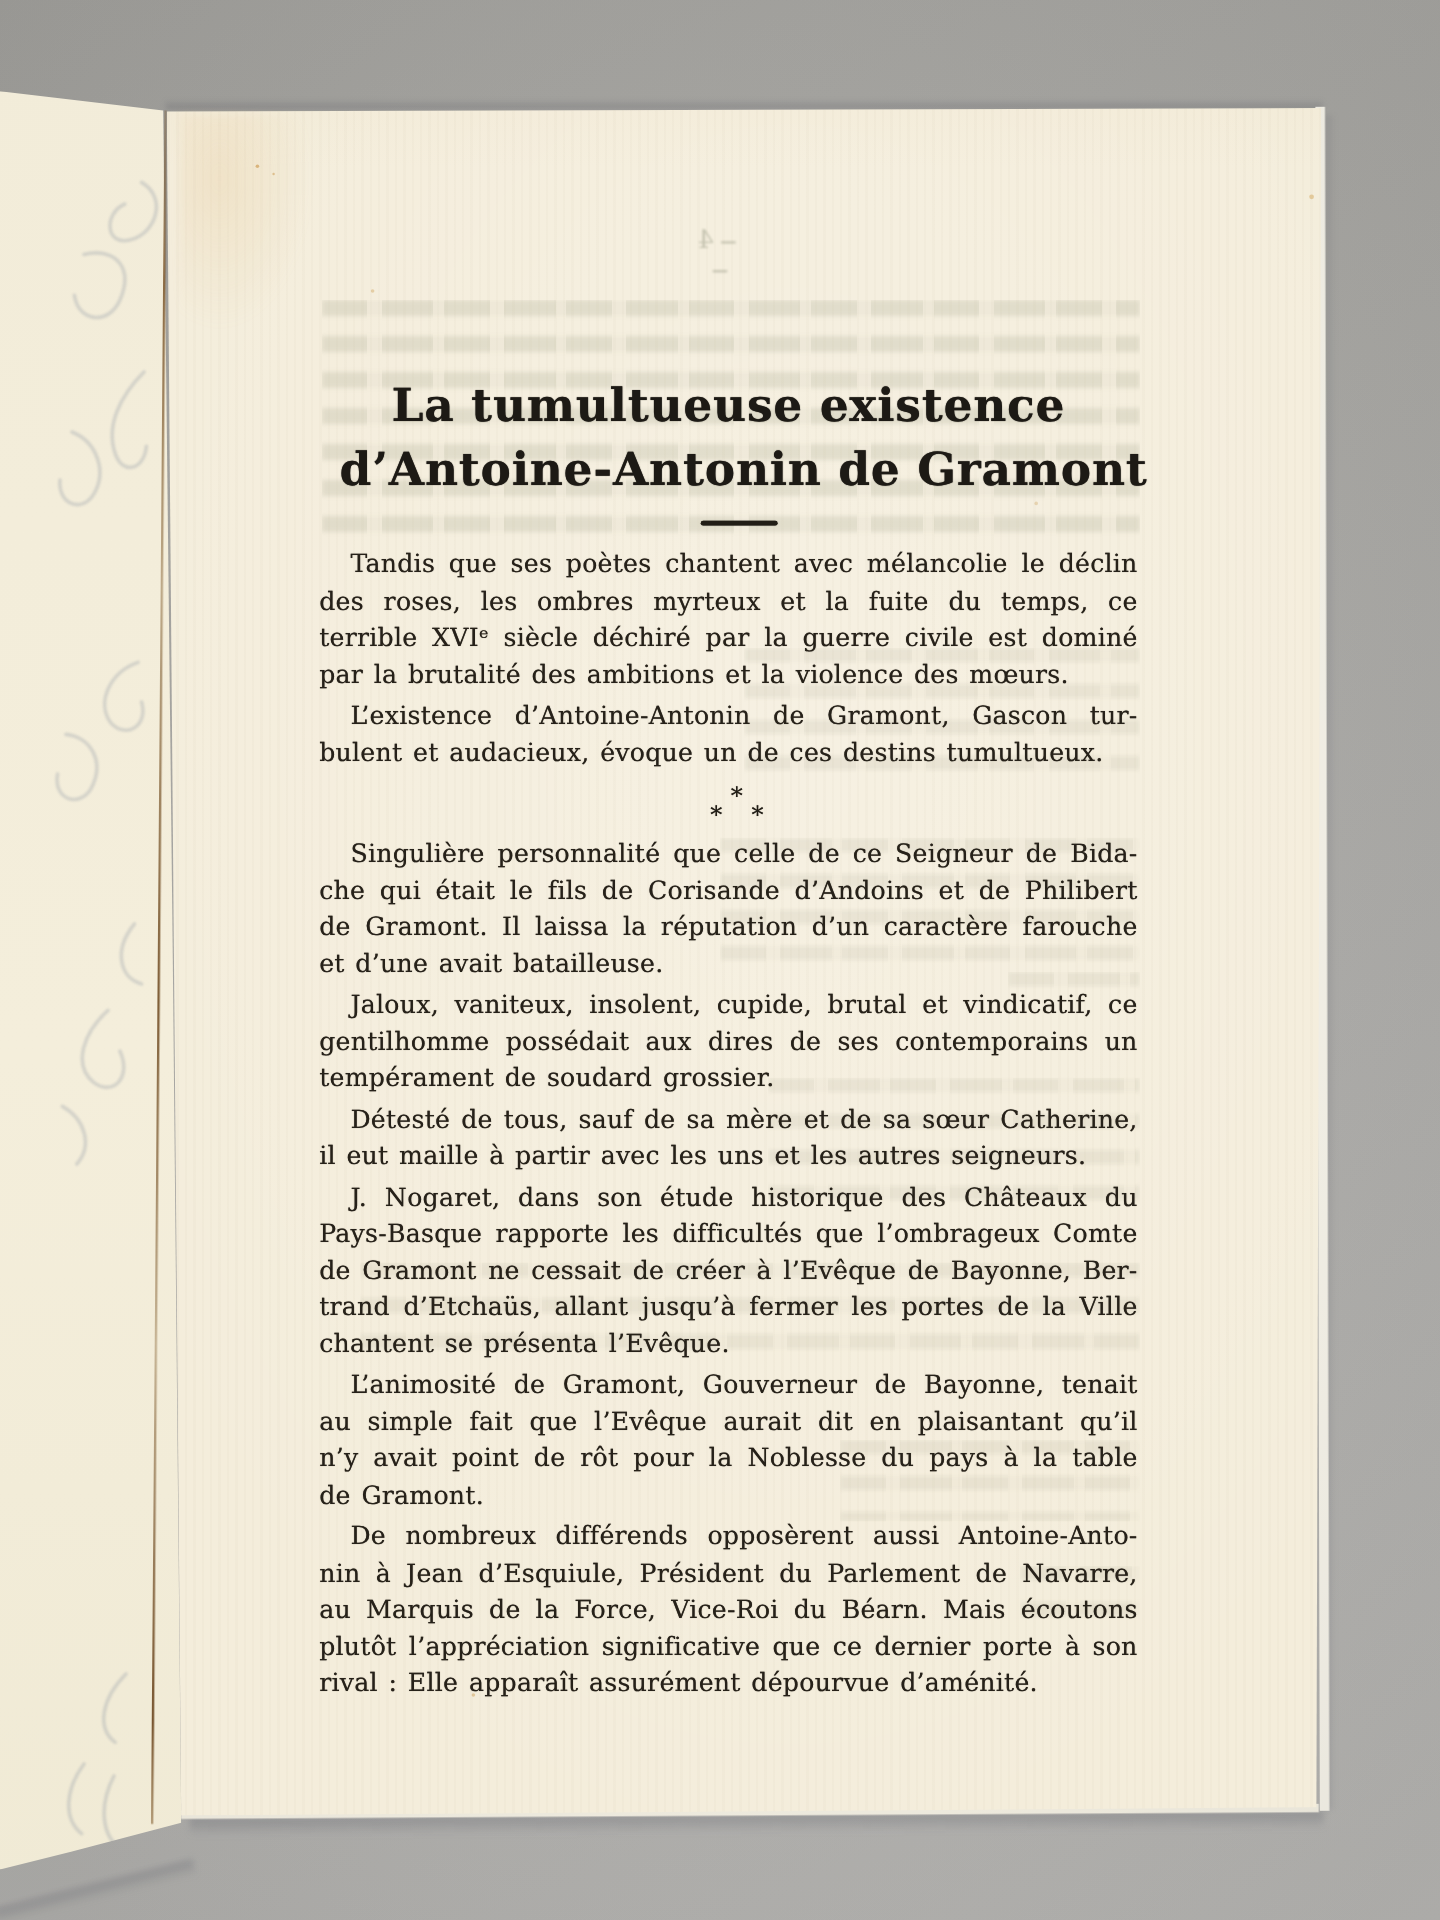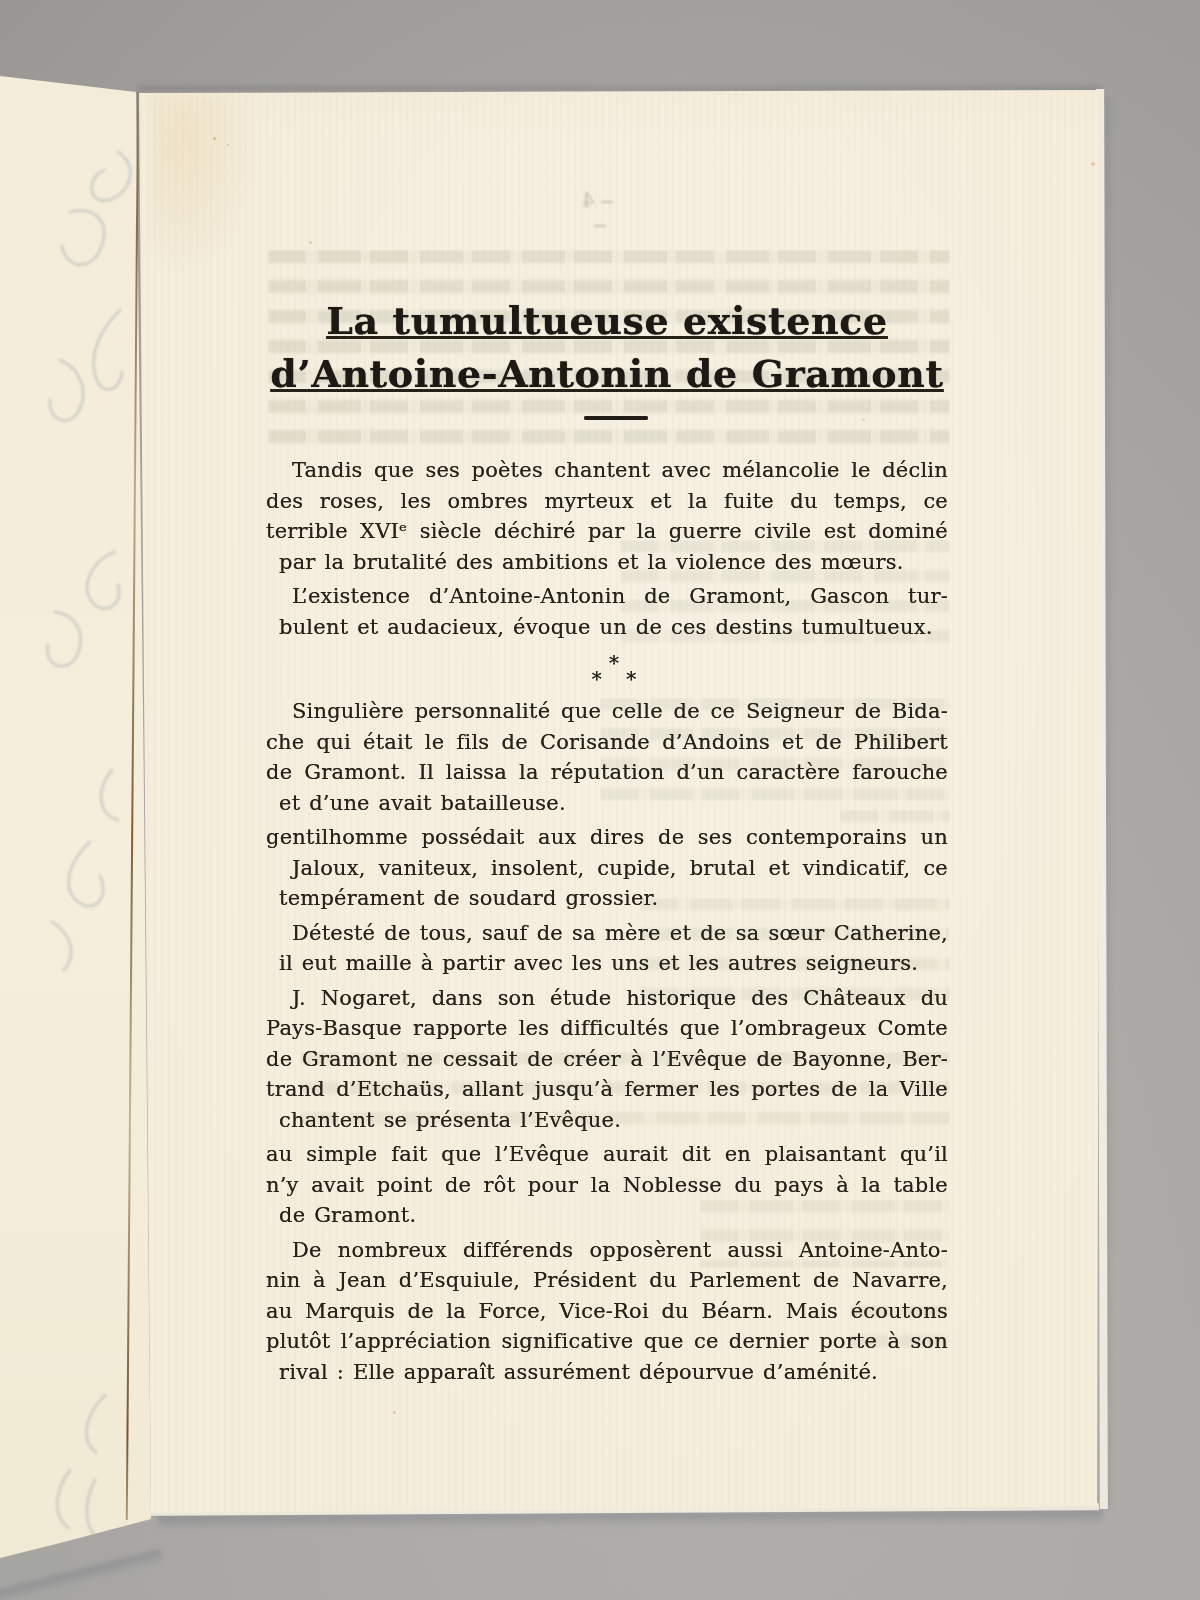--- a/index.html
+++ b/index.html
@@ -86,21 +86,21 @@
     white-space:nowrap;
   }
   .title-rule{width:64px; height:4px; background:#211d16; border-radius:2px;
     margin:16px auto 0; transform:translateX(9px); box-shadow:0 0 0.6px rgba(20,16,10,0.8);}
   .body{position:absolute; left:0; right:0; top:365px;
     font-size:21px; line-height:30.5px; letter-spacing:0.2px; word-spacing:2px;
     color:#262119; text-shadow:0 0 0.6px rgba(35,28,20,0.72);}
   .para + .para{margin-top:4px;}
   .line{text-align:justify; text-align-last:justify; text-justify:inter-word; white-space:normal;}
   .line.first{text-indent:26px;}
-  .line.last{text-align-last:left;margin-left:13px;}
+  .line.last{text-align-last:left;}
   .asterism{text-align:center; margin:13px 0 9px; transform:translateX(7px); color:#201c15;}
   .ast-row{line-height:16px; font-size:20px;}
   .ast-row2{letter-spacing:8px; padding-left:8px;}
 </style>
 </head>
 <body>
 
 <div class="scene">
 
   <div class="scratch"></div>
@@ -153,21 +153,21 @@
   <div class="fox" style="left:1091px; top:162px; width:4px; height:4px; background:rgba(205,150,62,0.4);"></div>
   <div class="fox" style="left:309px; top:241px; width:3px; height:3px; background:rgba(200,145,60,0.35);"></div>
   <div class="fox" style="left:862px; top:418px; width:3px; height:3px; background:rgba(200,150,70,0.30);"></div>
   <div class="fox" style="left:536px; top:842px; width:2px; height:2px; background:rgba(195,145,65,0.30);"></div>
   <div class="fox" style="left:393px; top:1411px; width:3px; height:3px; background:rgba(198,142,58,0.40);"></div>
 
   <div class="gutter"></div>
 
   <div class="content">
     <div class="title-block">
-      <h1 style="margin:0; font-size:inherit; font-weight:inherit;text-decoration:underline;">
+      <h1 style="margin:17px; font-size:inherit; font-weight:inherit;">
           <div class="title-line">La tumultueuse existence</div>
           <div class="title-line">d’Antoine-Antonin de Gramont</div>
         </h1>
       <div class="title-rule"></div>
     </div>
     <div class="body">
         <div class="para">
           <div class="line first">Tandis que ses poètes chantent avec mélancolie le déclin</div>
           <div class="line">des roses, les ombres myrteux et la fuite du temps, ce</div>
           <div class="line">terrible XVIᵉ siècle déchiré par la guerre civile est dominé</div>
@@ -181,36 +181,37 @@
           <div class="ast-row ast-row1">*</div>
           <div class="ast-row ast-row2">* *</div>
         </div>
         <div class="para">
           <div class="line first">Singulière personnalité que celle de ce Seigneur de Bida-</div>
           <div class="line">che qui était le fils de Corisande d’Andoins et de Philibert</div>
           <div class="line">de Gramont. Il laissa la réputation d’un caractère farouche</div>
           <div class="line last">et d’une avait batailleuse.</div>
         </div>
         <div class="para">
+          <div class="line first">Jaloux, vaniteux, insolent, cupide, brutal et vindicatif, ce</div>
           <div class="line">gentilhomme possédait aux dires de ses contemporains un</div>
-          <div class="line first">Jaloux, vaniteux, insolent, cupide, brutal et vindicatif, ce</div>
           <div class="line last">tempérament de soudard grossier.</div>
         </div>
         <div class="para">
           <div class="line first">Détesté de tous, sauf de sa mère et de sa sœur Catherine,</div>
           <div class="line last">il eut maille à partir avec les uns et les autres seigneurs.</div>
         </div>
         <div class="para">
           <div class="line first">J. Nogaret, dans son étude historique des Châteaux du</div>
           <div class="line">Pays-Basque rapporte les difficultés que l’ombrageux Comte</div>
           <div class="line">de Gramont ne cessait de créer à l’Evêque de Bayonne, Ber-</div>
           <div class="line">trand d’Etchaüs, allant jusqu’à fermer les portes de la Ville</div>
           <div class="line last">chantent se présenta l’Evêque.</div>
         </div>
         <div class="para">
+          <div class="line first">L’animosité de Gramont, Gouverneur de Bayonne, tenait</div>
           <div class="line">au simple fait que l’Evêque aurait dit en plaisantant qu’il</div>
           <div class="line">n’y avait point de rôt pour la Noblesse du pays à la table</div>
           <div class="line last">de Gramont.</div>
         </div>
         <div class="para">
           <div class="line first">De nombreux différends opposèrent aussi Antoine-Anto-</div>
           <div class="line">nin à Jean d’Esquiule, Président du Parlement de Navarre,</div>
           <div class="line">au Marquis de la Force, Vice-Roi du Béarn. Mais écoutons</div>
           <div class="line">plutôt l’appréciation significative que ce dernier porte à son</div>
           <div class="line last">rival : Elle apparaît assurément dépourvue d’aménité.</div>

